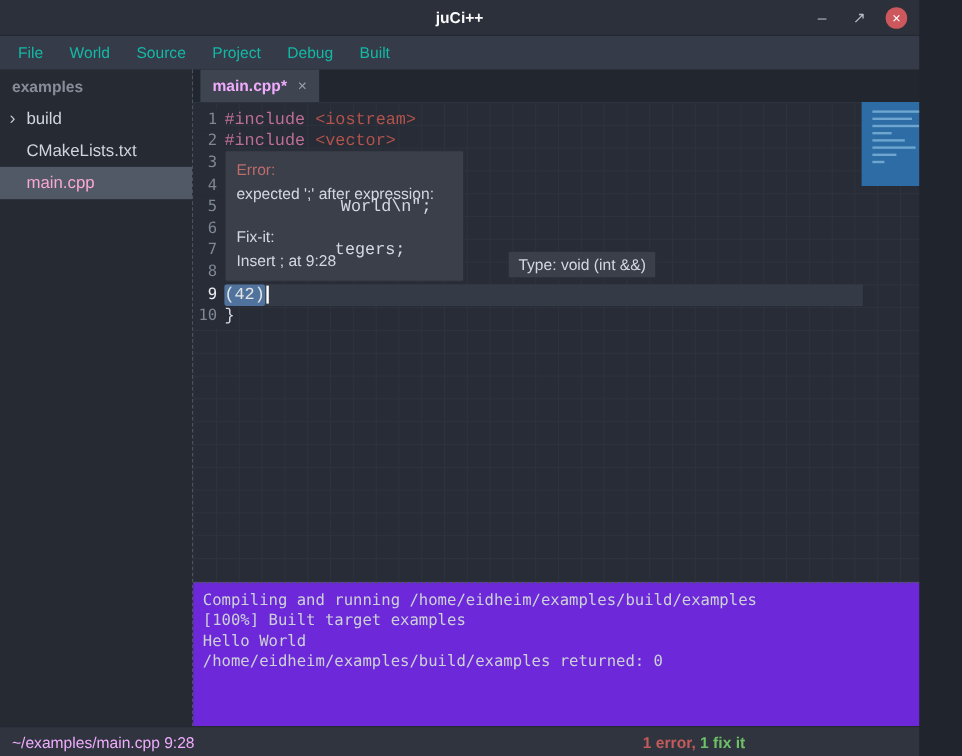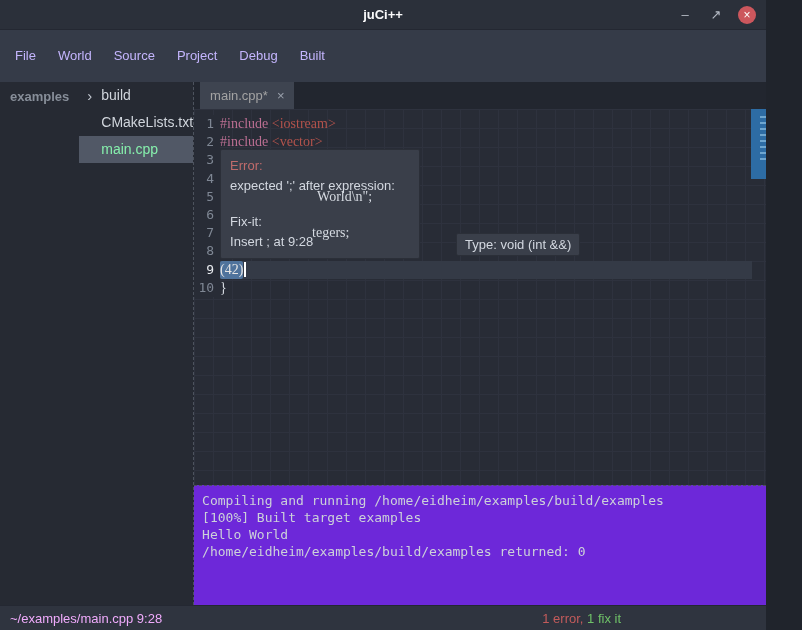--- a/index.html
+++ b/index.html
@@ -13,55 +13,55 @@
   .title { position:absolute; left:0; right:0; text-align:center; color:#fbfbfc;
            font-size:13px; font-weight:bold; pointer-events:none; }
   .win-controls { margin-left:auto; display:flex; align-items:center; gap:13px;
                   padding-right:10px; z-index:2; }
   .win-btn { color:#b6bcc6; font-size:13px; width:18px; height:18px; display:flex;
              align-items:center; justify-content:center; cursor:default; }
   .win-btn.close { background:#cc575d; border-radius:50%; color:#ffffff; font-size:12px; }
 
   
   .menubar { flex:0 0 28px; background:#353b48; display:flex; align-items:center; padding-left:4px; }
-  .menu-item { color:#c4b5fd; font-size:13px; padding:12px 11px; line-height:28px; }
+  .menu-item { color:#14b8a6; font-size:13px; padding:0 11px; line-height:28px; }
 
   
   .body { flex:1; display:flex; min-height:0; }
 
   
   .sidebar { flex:0 0 161px; background:#262a33; border-right:1px dashed #4d535e;
-             display:flex; flex-direction:row; }
+             display:flex; flex-direction:column; }
   .sidebar-header { color:#878e99; font-weight:bold; font-size:13px; padding:7px 10px 5px 10px; }
   .tree-item { position:relative; color:#d0d5dc; font-size:14px; height:27px;
                line-height:27px; padding-left:22px; white-space:nowrap; }
-  .tree-item.selected { background:#515866; color:#86efac; }
+  .tree-item.selected { background:#515866; color:#f9a8d4; }
   .chevron { position:absolute; left:8px; top:0; color:#c3c8d1; font-size:15px; }
 
   
   .right { flex:1; display:flex; flex-direction:column; min-width:0; }
   .tabbar { flex:0 0 27px; background:#22262f; display:flex; padding-left:6px; align-items:stretch; }
   .tab { background:#3e4450; display:flex; align-items:center; padding:0 10px; gap:9px; }
-  .tab-label { color:#a3a3a3; font-weight:normal; font-size:13px; }
+  .tab-label { color:#f0abfc; font-weight:bold; font-size:13px; }
   .tab-close { color:#9aa1ac; font-size:13px; }
 
   
   .editor { position:relative; flex:1; min-height:0; overflow:hidden;
             background-color:#282c36;
             background-image: linear-gradient(#2e323e 1px, transparent 1px),
                               linear-gradient(90deg, #2e323e 1px, transparent 1px);
             background-size:19px 19px; }
   .code-lines { position:relative; z-index:2; padding-top:6px; }
   .code-row { display:flex; height:18.2px; }
   .code-row.current { background:linear-gradient(#343a46,#343a46) 26px 0 / 532px 100% no-repeat; }
   .gutter { flex:0 0 26px; background:#282c36; color:#7f8794; font-size:13px;
             font-family:"DejaVu Sans Mono", monospace; text-align:right;
             padding-right:6px; line-height:18px; }
   .code-row.current .gutter { color:#e8ebef; }
-  .code-text { font-family:Liberation Serif, serif; font-size:14px; line-height:18px;
+  .code-text { font-family:Liberation Mono, monospace; font-size:14px; line-height:18px;
                white-space:pre; color:#d5dae1; display:flex; align-items:center; }
   .tok-plain  { color:#d5dae1; }
   .tok-preproc{ color:#bc6f93; }
   .tok-header { color:#b3534c; }
   .tok-match  { background:#4f739c; color:#e5e5e5; border-radius:2px; }
   .frag-line5 { margin-left:97px; }
   .frag-line7 { margin-left:92px; }
   .cursor { display:inline-block; width:2px; height:15px; background:#ffffff; margin-left:1px; }
 
   
@@ -85,21 +85,21 @@
   .terminal { flex:0 0 120px; background:#6d28d9; border-top:1px dashed #4d535e;
               padding:6px 8px; overflow:hidden; }
   .term-line { font-family:"DejaVu Sans Mono", monospace; font-size:13px; line-height:17px;
                color:#ccd1d9; white-space:pre; }
 
   
   .statusbar { flex:0 0 25px; background:#2f343f; border-top:1px solid #242832;
                display:flex; align-items:center; justify-content:space-between;
                padding:0 10px; font-size:13px; }
   .status-left { color:#f0abfc; }
-  .status-right { padding-right:135px; }
+  .status-right { padding-right:135px;font-weight:bold; }
   .err { color:#c35b5b; }
   .fix { color:#6fc168; white-space:pre; }
 </style>
 </head>
 <body>
 
 <div class="window">
 
   <div class="titlebar">
     <div class="title">juCi++</div>

